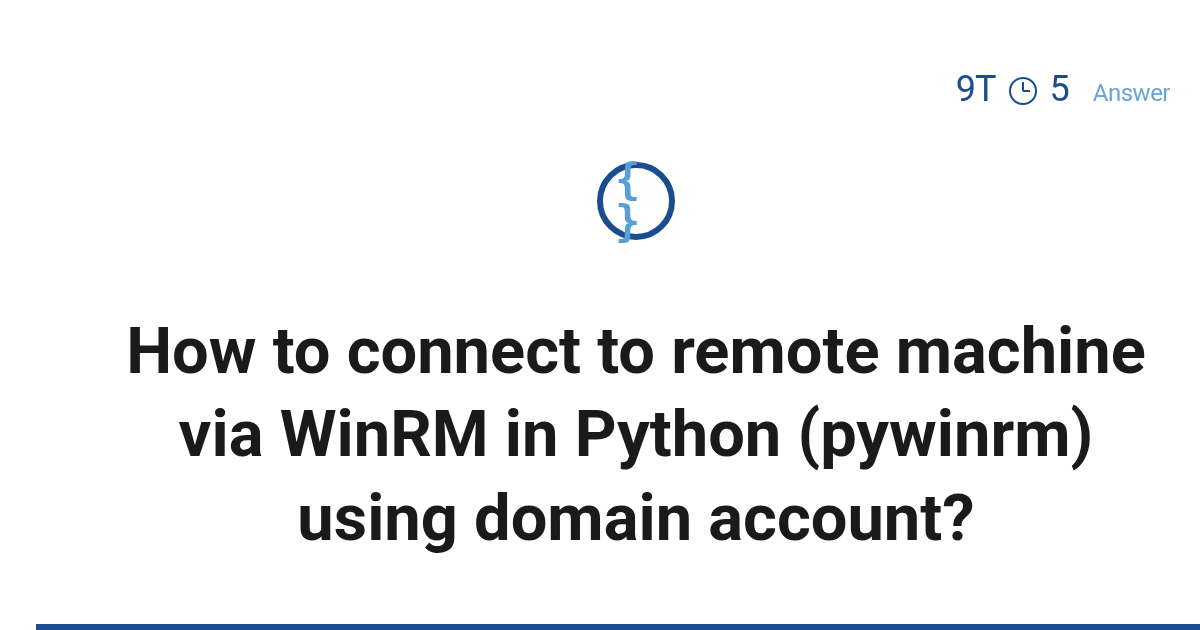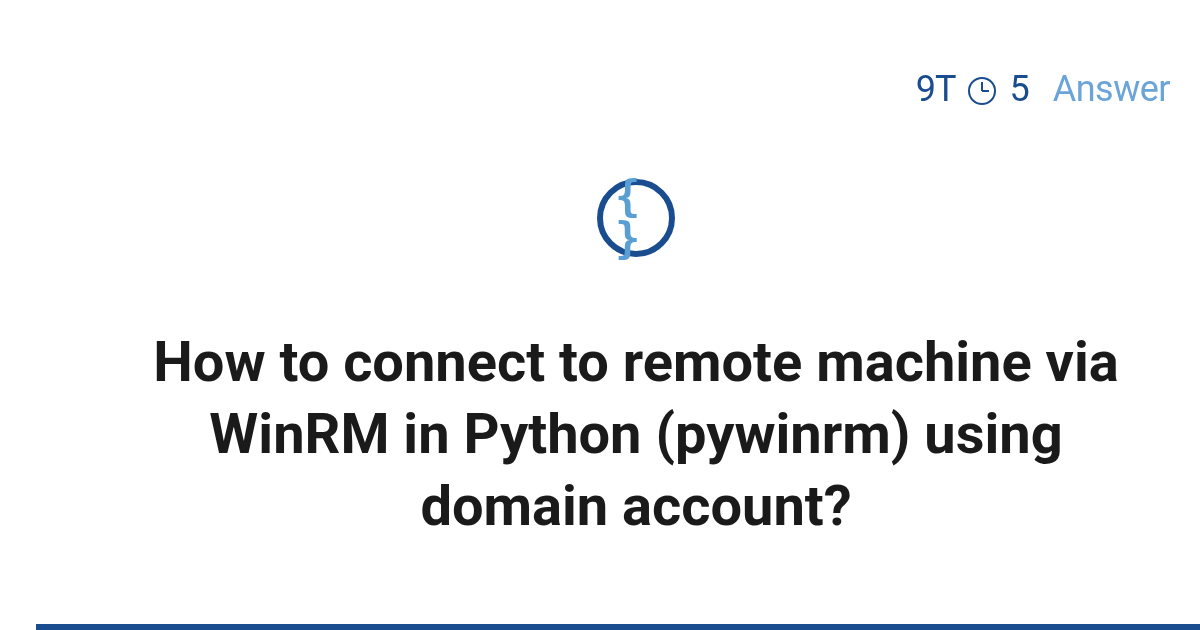--- a/index.html
+++ b/index.html
@@ -60,21 +60,21 @@
       left: 50%;
     }
     .logo-5 {
       color: #1a4d8f;
       font-size: 36px;
       font-weight: 400;
       letter-spacing: -1px;
     }
     .logo-answer {
       color: #6ba4d8;
-      font-size: 36px;
+      font-size: 24px;
       font-weight: 400;
       letter-spacing: -0.5px;
     }
     .content {
       position: absolute;
       top: 0;
       left: 0;
       width: 100%;
       height: 100%;
       display: flex;
@@ -97,21 +97,21 @@
     .icon-braces {
       color: #5a9fd4;
       font-size: 42px;
       font-weight: 700;
       font-family: "Consolas", "Monaco", monospace;
       letter-spacing: -2px;
       line-height: 1;
     }
     .title {
       color: #1a1a1a;
-      font-size: 56px;
+      font-size: 65px;
       font-weight: 700;
       text-align: center;
       line-height: 1.28;
       max-width: 1020px;
     }
     .footer-bar {
       position: absolute;
       bottom: 0;
       left: 0;
       width: 100%;

